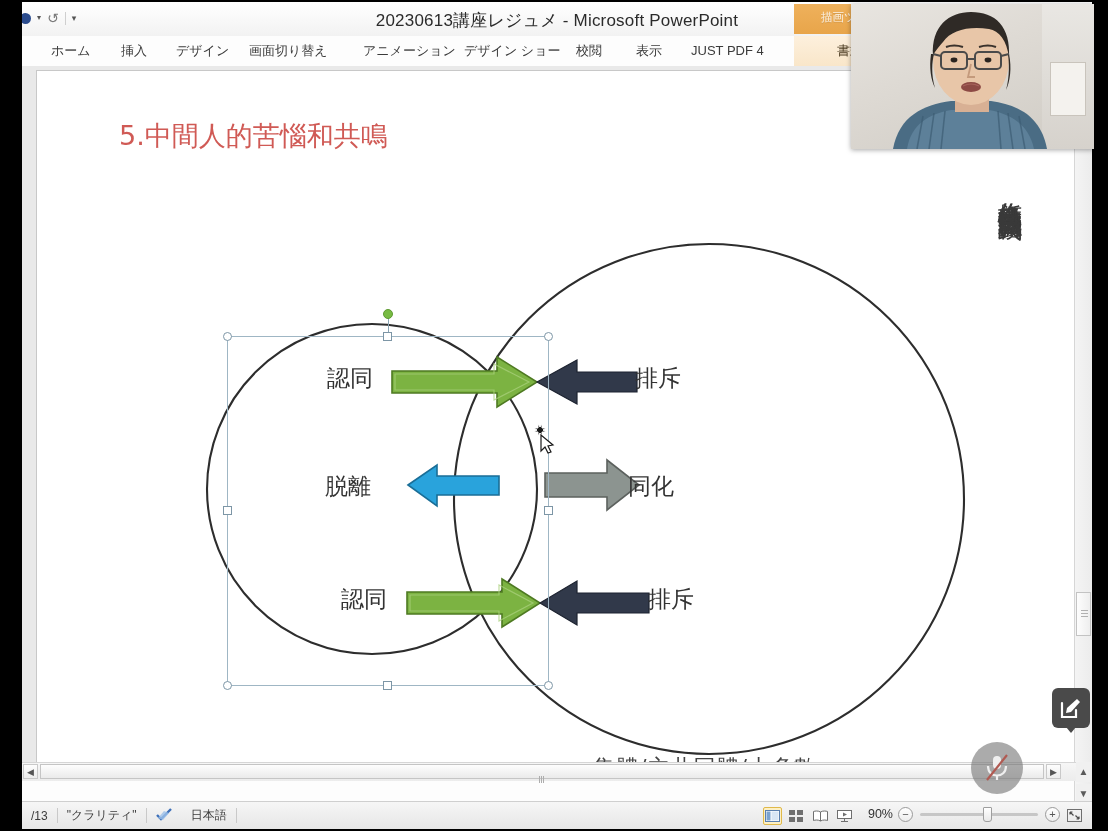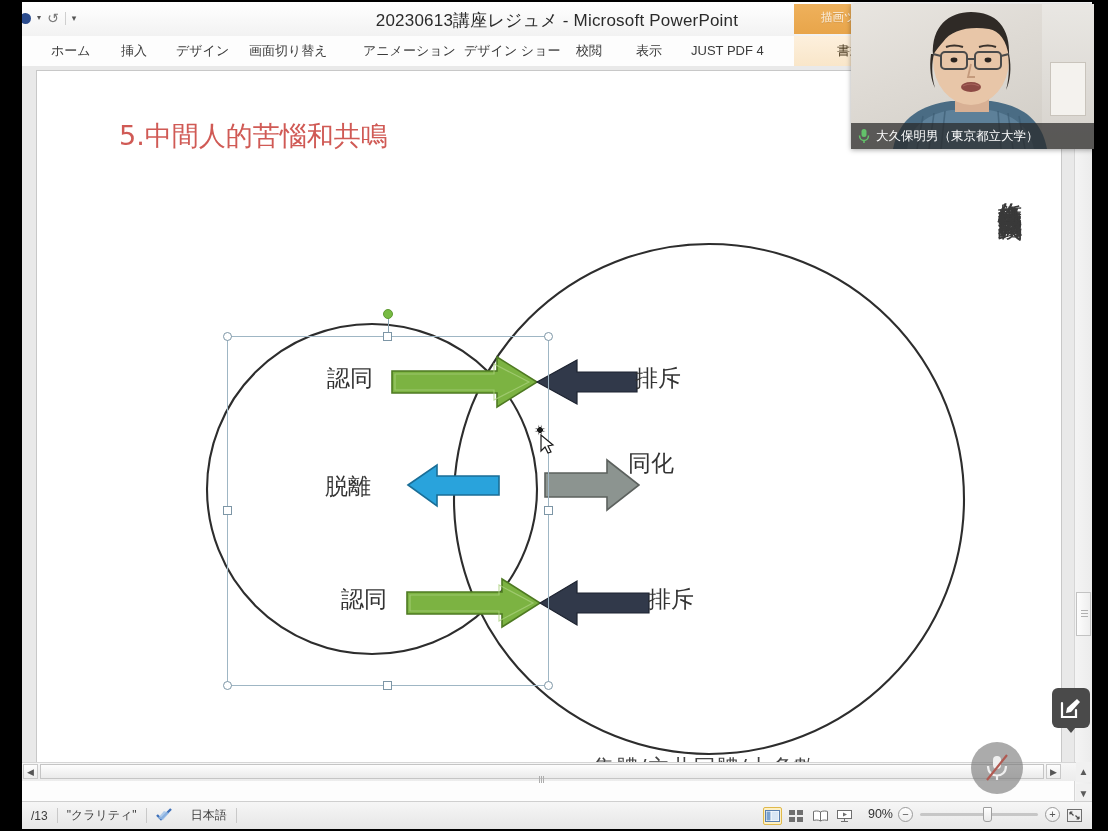--- a/index.html
+++ b/index.html
@@ -33,21 +33,21 @@
   
   .tabstrip{position:absolute;left:0;top:34px;width:1070px;height:30px;
             background:#fdfdfd;border-bottom:1px solid #dcdcdc;}
   .tab{position:absolute;top:0;height:30px;line-height:30px;font-size:13px;color:#3a3a3a;
        padding:0 9px;white-space:nowrap;cursor:default;}
   .tab.ctx{background:linear-gradient(#fdf0dd,#f9e6c9);color:#4a3a20;}
 
   
   .workarea{position:absolute;left:0;top:64px;width:1070px;height:715px;background:#e9e9e9;}
   .slide-pane{position:absolute;left:14px;top:4px;width:1024px;height:706px;background:#fff;
-              border:1px solid #c8c8c8;overflow:hidden;}
+              border:1px solid #c8c8c8;overflow:hidden;padding-left:32px;}
 
   
   .slide-title{position:absolute;left:82px;top:47px;font-size:27px;color:#d05a55;
                font-family:"DejaVu Sans",sans-serif;white-space:nowrap;}
 
   .diagram{position:absolute;left:0;top:0;width:1024px;height:706px;}
 
   
   .vert-text{position:absolute;left:946px;top:112px;width:42px;
              writing-mode:vertical-rl;text-orientation:upright;
@@ -217,21 +217,21 @@
           </g>
 
           <g>
             <path d="M503,532 L540,510 L540,522 L612,522 L612,542 L540,542 L540,554 Z" fill="#31394a" stroke="#1d2330" stroke-width="1.2"></path>
           </g>
         </svg>
 
         <div class="lbl" style="left:290px;top:292px;">認同</div>
         <div class="lbl" style="left:598px;top:292px;">排斥</div>
         <div class="lbl" style="left:288px;top:400px;">脱離</div>
-        <div class="lbl" style="left:591px;top:377px;text-align:center;">同化</div>
+        <div class="lbl" style="left:591px;top:400px;text-align:center;">同化</div>
         <div class="lbl" style="left:304px;top:513px;">認同</div>
         <div class="lbl" style="left:611px;top:513px;">排斥</div>
 
         <div class="vert-text">作為抵抗手段的流動性自我認同模式</div>
 
         <div class="dots" style="left:490px;top:697px;">
           <i></i>
             <i></i>
             <i></i>
             <i></i>
@@ -383,28 +383,20 @@
 
       <ellipse cx="103" cy="56" rx="3.4" ry="2.4" fill="#2a2420"></ellipse>
       <ellipse cx="137" cy="56" rx="3.4" ry="2.4" fill="#2a2420"></ellipse>
       <path d="M95,43 Q103,40 112,43" stroke="#3a322c" stroke-width="2" fill="none"></path>
       <path d="M128,43 Q137,40 145,43" stroke="#3a322c" stroke-width="2" fill="none"></path>
 
       <path d="M120,60 L117,73 L124,73" stroke="#c49a7c" stroke-width="1.8" fill="none"></path>
       <ellipse cx="120" cy="83" rx="10" ry="5" fill="#8d4a44"></ellipse>
       <path d="M112,82 Q120,78 128,82" stroke="#a8635c" stroke-width="1.2" fill="none"></path>
     </svg>
-    <div class="namebar">
-      <svg width="12" height="16" viewBox="0 0 12 16">
-        <rect x="3.5" y="1" width="5" height="8" rx="2.5" fill="#63c26a"></rect>
-        <path d="M1.5,7.5 C1.5,11 4,12.5 6,12.5 C8,12.5 10.5,11 10.5,7.5" fill="none" stroke="#63c26a" stroke-width="1.5"></path>
-        <line x1="6" y1="12.5" x2="6" y2="15" stroke="#63c26a" stroke-width="1.5"></line>
-      </svg>
-      <div class="nm">大久保明男（東京都立大学）</div>
-    </div>
   </div>
 
   <div class="mutebtn">
     <svg width="28" height="30" viewBox="0 0 28 30">
       <rect x="10" y="3" width="8" height="13" rx="4" fill="#efefef"></rect>
       <path d="M5,13 C5,19.5 9.5,22.5 14,22.5 C18.5,22.5 23,19.5 23,13" fill="none" stroke="#efefef" stroke-width="2.2"></path>
       <line x1="14" y1="22.5" x2="14" y2="27" stroke="#efefef" stroke-width="2.2"></line>
       <line x1="4" y1="27" x2="24" y2="2" stroke="#b05a52" stroke-width="2.2"></line>
     </svg>
   </div>

